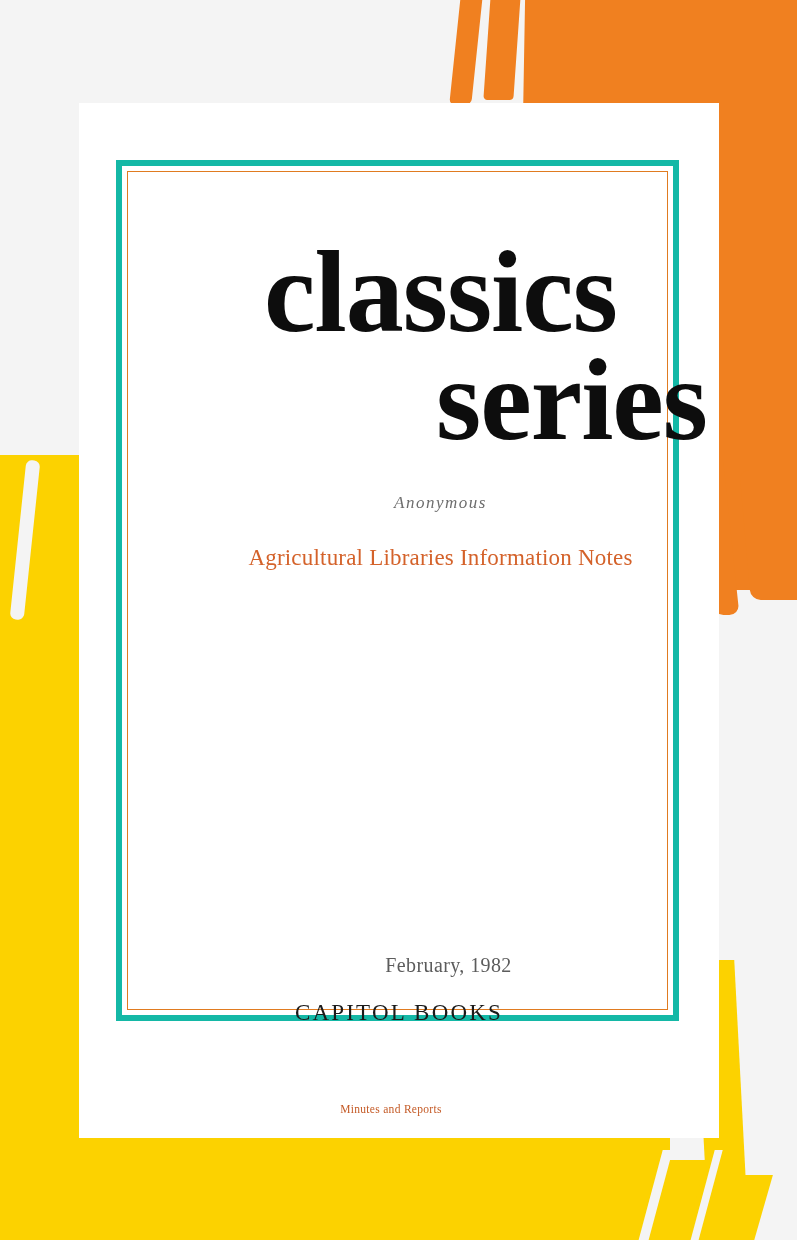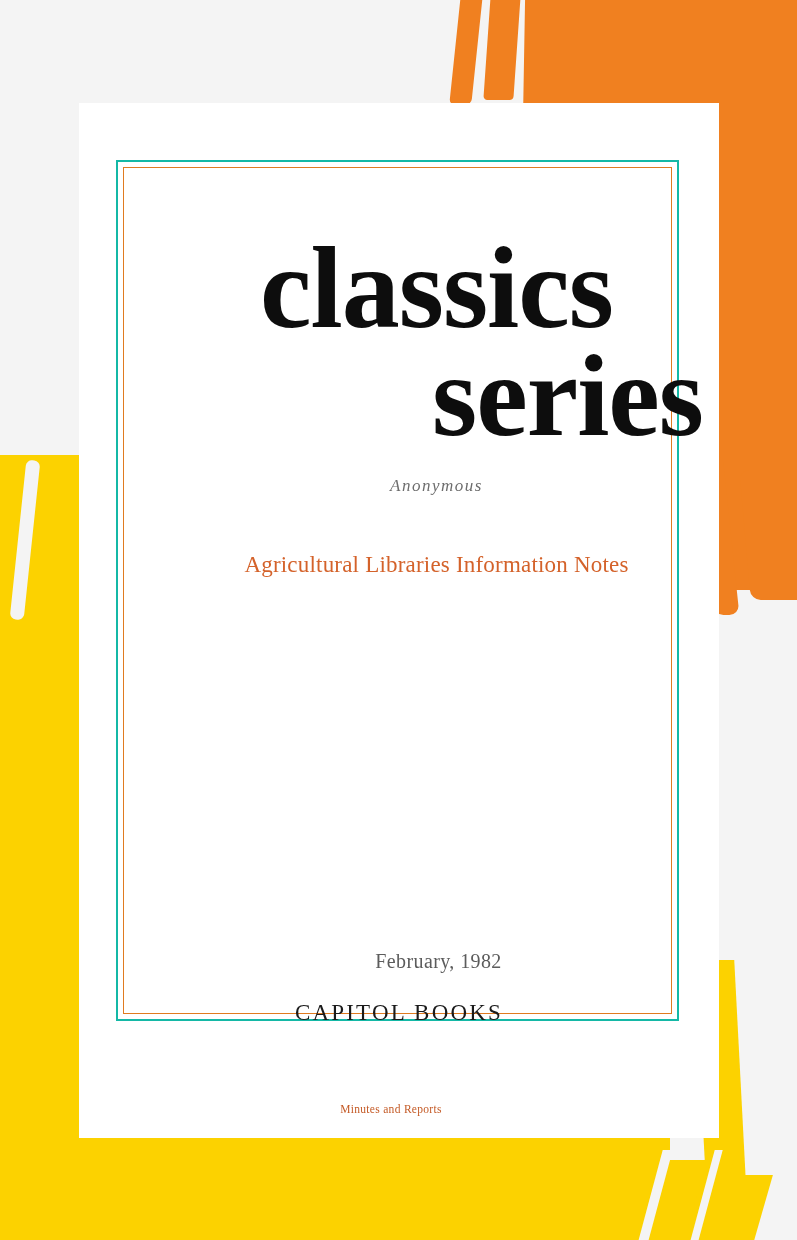--- a/index.html
+++ b/index.html
@@ -170,21 +170,21 @@
     background: #ffffff;
     box-shadow: 0 0 0 rgba(0,0,0,0);
   }
 
   .cover-frame-outer {
     position: absolute;
     left: 37px;
     top: 57px;
     width: 563px;
     height: 861px;
-    border: 2px solid #14b8a6;
+    border: 6px solid #14b8a6;
     box-sizing: border-box;
   }
   .cover-frame-inner {
     position: absolute;
     left: 5px;
     top: 5px;
     right: 5px;
     bottom: 5px;
     border: 1px solid #e07b20;
     box-sizing: border-box;
@@ -207,39 +207,39 @@
     letter-spacing: -1px;
     margin: 0;
   }
   .series-title .line2 {
     display: block;
     margin-top: -6px;
     text-align: right;
   }
 
   .author {
-    margin-top: 23px;
+    margin-top: 36px;
     font-family: "Liberation Serif", serif;
     font-style: italic;
     font-size: 17px;
     letter-spacing: 1.5px;
     color: #6d6d6d;
   }
 
   .book-title {
-    margin-top: 56px;
+    margin-top: 32px;
     font-family: "Liberation Serif", serif;
     font-size: 23px;
     color: #d4622a;
     letter-spacing: 0.2px;
   }
 
   .pub-date {
     position: absolute;
-    left: 2px;
+    left: 8px;
     top: 718px;
     width: 533px;
     text-align: center;
     font-family: "Liberation Serif", serif;
     font-size: 20px;
     color: #5c5c5c;
     letter-spacing: 0.4px;
   }
 
   .publisher {

